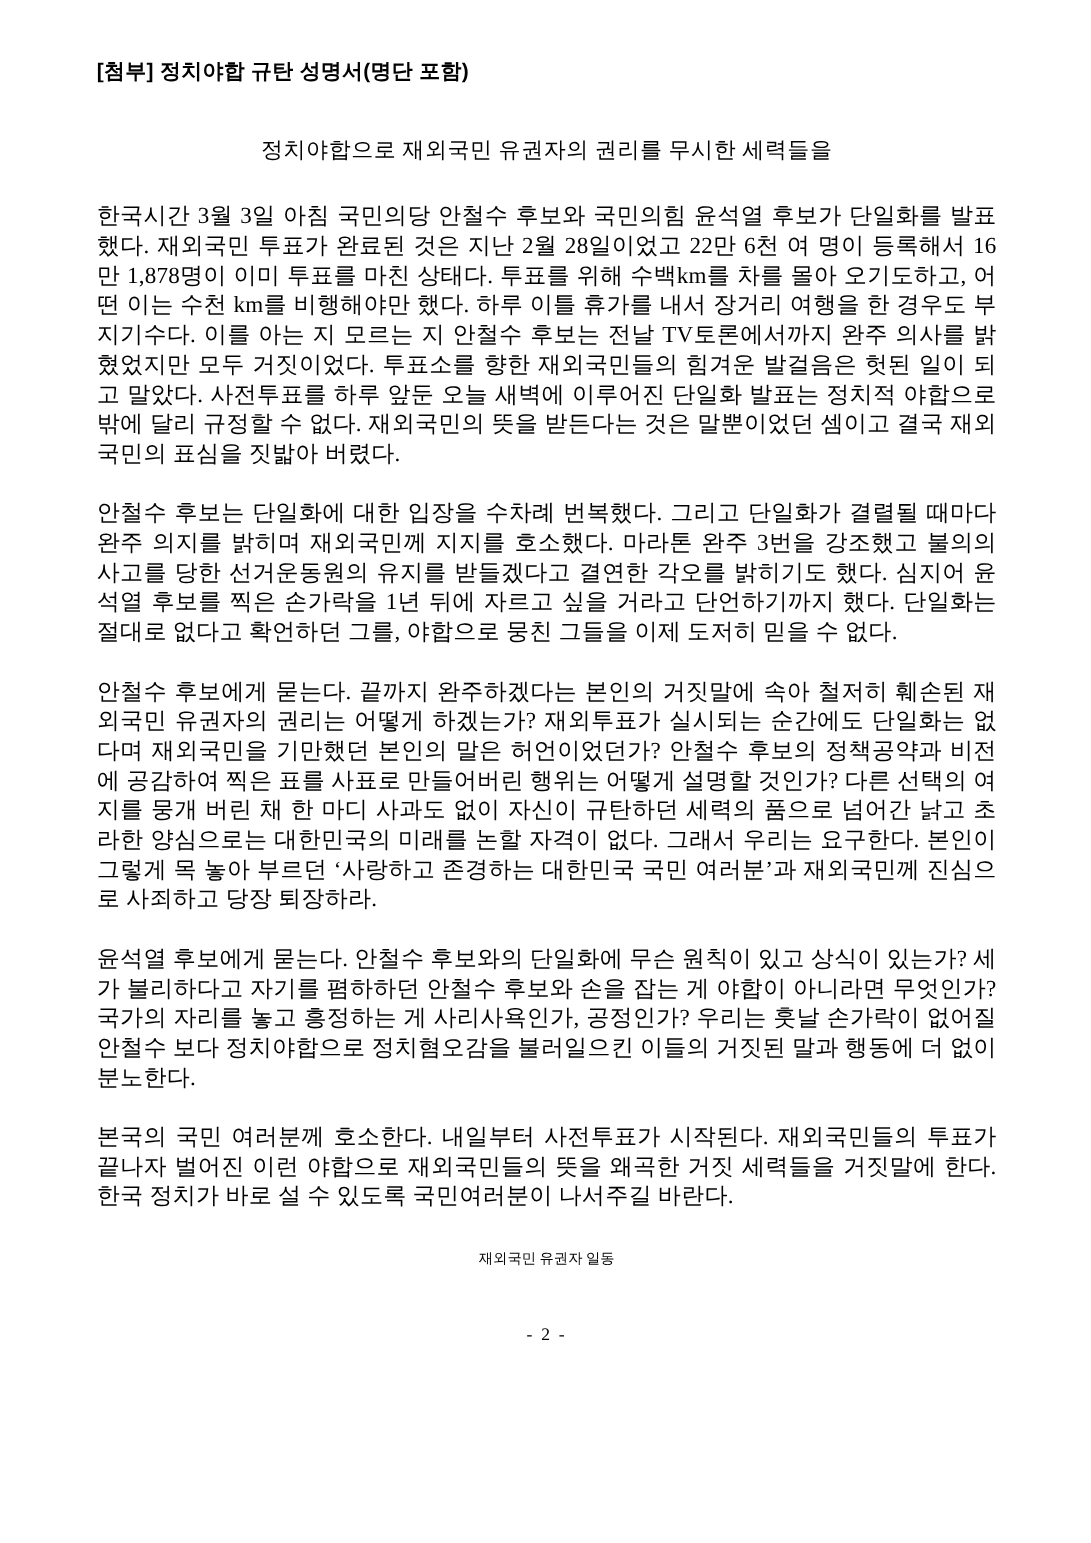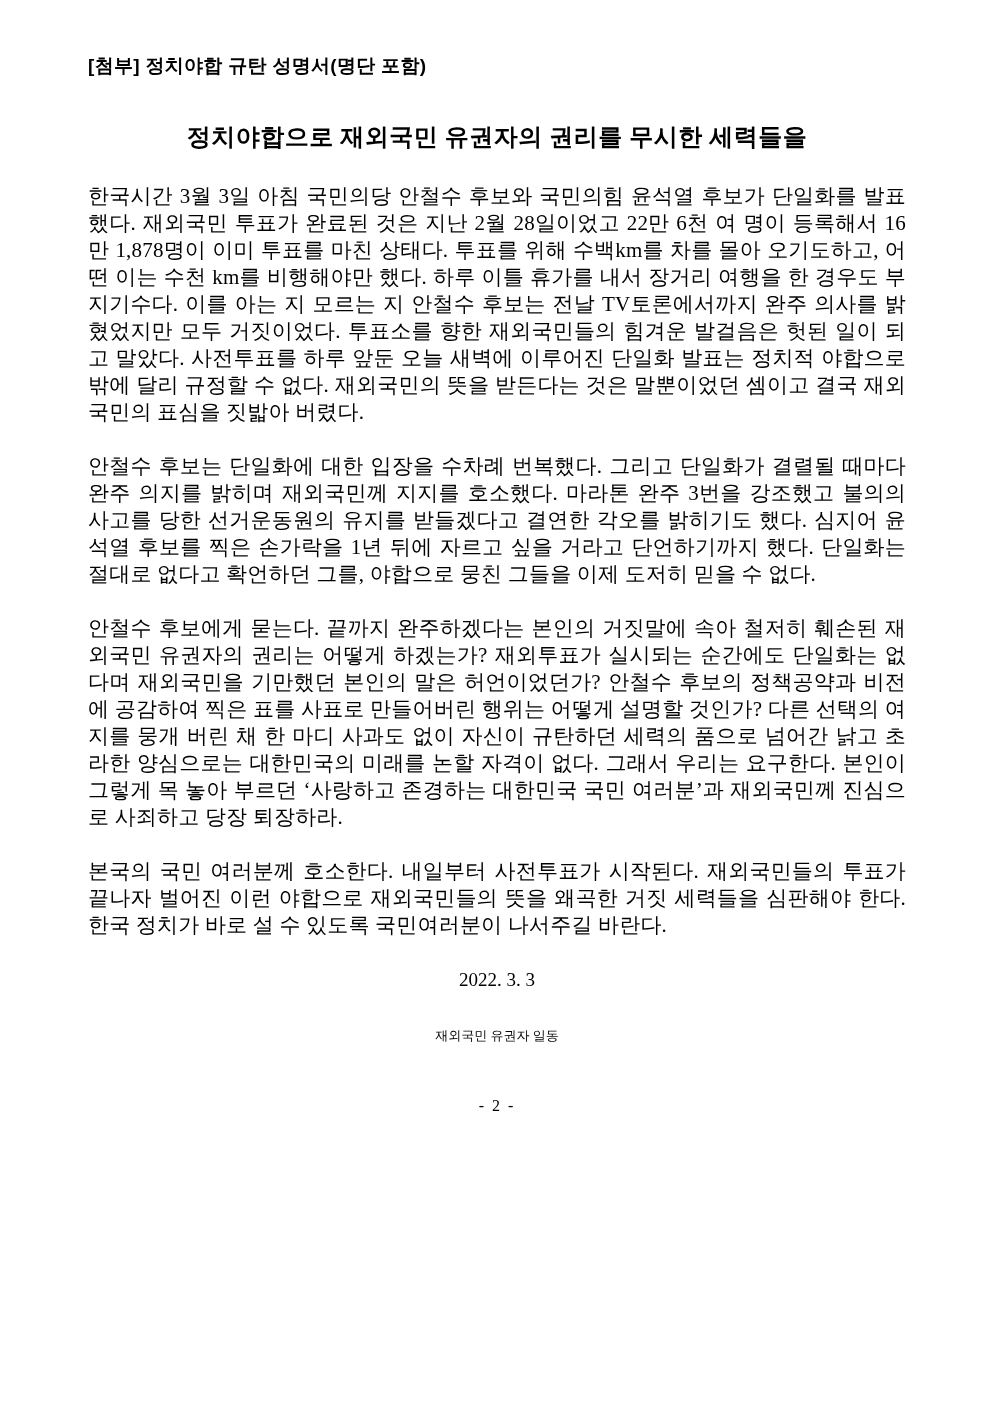--- a/index.html
+++ b/index.html
@@ -23,22 +23,22 @@
     font-family: "Liberation Sans", "DejaVu Sans", sans-serif;
     font-weight: 700;
     font-size: 19px;
     line-height: 27px;
     letter-spacing: 0.3px;
     text-align: left;
   }
   .doc-title {
     margin-top: 40px;
     text-align: center;
-    font-weight: 700;
-    font-size: 24px;
+    font-weight: 400;
+    font-size: 20px;
     line-height: 36px;
     letter-spacing: 0.5px;
   }
   .content {
     margin-top: 28px;
   }
   .content p {
     margin: 0 0 27px 0;
     font-size: 21px;
     line-height: 27px;
@@ -74,22 +74,22 @@
   <div class="attachment-header">[첨부] 정치야합 규탄 성명서(명단 포함)</div>
 
   <div class="doc-title">
     <div>정치야합으로 재외국민 유권자의 권리를 무시한 세력들을</div>
   </div>
 
   <div class="content">
     <p>한국시간 3월 3일 아침 국민의당 안철수 후보와 국민의힘 윤석열 후보가 단일화를 발표했다. 재외국민 투표가 완료된 것은 지난 2월 28일이었고 22만 6천 여 명이 등록해서 16만 1,878명이 이미 투표를 마친 상태다. 투표를 위해 수백km를 차를 몰아 오기도하고, 어떤 이는 수천 km를 비행해야만 했다. 하루 이틀 휴가를 내서 장거리 여행을 한 경우도 부지기수다. 이를 아는 지 모르는 지 안철수 후보는 전날 TV토론에서까지 완주 의사를 밝혔었지만 모두 거짓이었다. 투표소를 향한 재외국민들의 힘겨운 발걸음은 헛된 일이 되고 말았다. 사전투표를 하루 앞둔 오늘 새벽에 이루어진 단일화 발표는 정치적 야합으로밖에 달리 규정할 수 없다. 재외국민의 뜻을 받든다는 것은 말뿐이었던 셈이고 결국 재외국민의 표심을 짓밟아 버렸다.</p>
     <p>안철수 후보는 단일화에 대한 입장을 수차례 번복했다. 그리고 단일화가 결렬될 때마다 완주 의지를 밝히며 재외국민께 지지를 호소했다. 마라톤 완주 3번을 강조했고 불의의 사고를 당한 선거운동원의 유지를 받들겠다고 결연한 각오를 밝히기도 했다. 심지어 윤석열 후보를 찍은 손가락을 1년 뒤에 자르고 싶을 거라고 단언하기까지 했다. 단일화는 절대로 없다고 확언하던 그를, 야합으로 뭉친 그들을 이제 도저히 믿을 수 없다.</p>
     <p>안철수 후보에게 묻는다. 끝까지 완주하겠다는 본인의 거짓말에 속아 철저히 훼손된 재외국민 유권자의 권리는 어떻게 하겠는가? 재외투표가 실시되는 순간에도 단일화는 없다며 재외국민을 기만했던 본인의 말은 허언이었던가? 안철수 후보의 정책공약과 비전에 공감하여 찍은 표를 사표로 만들어버린 행위는 어떻게 설명할 것인가? 다른 선택의 여지를 뭉개 버린 채 한 마디 사과도 없이 자신이 규탄하던 세력의 품으로 넘어간 낡고 초라한 양심으로는 대한민국의 미래를 논할 자격이 없다. 그래서 우리는 요구한다. 본인이 그렇게 목 놓아 부르던 ‘사랑하고 존경하는 대한민국 국민 여러분’과 재외국민께 진심으로 사죄하고 당장 퇴장하라.</p>
-    <p>본국의 국민 여러분께 호소한다. 내일부터 사전투표가 시작된다. 재외국민들의 투표가 끝나자 벌어진 이런 야합으로 재외국민들의 뜻을 왜곡한 거짓 세력들을 심판해야 한다. 한국 정치가 바로 설 수 있도록 국민여러분이 나서주길 바란다.</p>
+    <p>윤석열 후보에게 묻는다. 안철수 후보와의 단일화에 무슨 원칙이 있고 상식이 있는가? 세가 불리하다고 자기를 폄하하던 안철수 후보와 손을 잡는 게 야합이 아니라면 무엇인가? 국가의 자리를 놓고 흥정하는 게 사리사욕인가, 공정인가? 우리는 훗날 손가락이 없어질 안철수 보다 정치야합으로 정치혐오감을 불러일으킨 이들의 거짓된 말과 행동에 더 없이 분노한다.</p>
+    <p>본국의 국민 여러분께 호소한다. 내일부터 사전투표가 시작된다. 재외국민들의 투표가 끝나자 벌어진 이런 야합으로 재외국민들의 뜻을 왜곡한 거짓 세력들을 거짓말에 한다. 한국 정치가 바로 설 수 있도록 국민여러분이 나서주길 바란다.</p>
   </div>
 
-  <div class="date-line">2022. 3. 3</div>
 
   <div class="signature-line">재외국민 유권자 일동</div>
 
   <div class="page-number">- 2 -</div>
 
 </div>
 
 </body></html>

